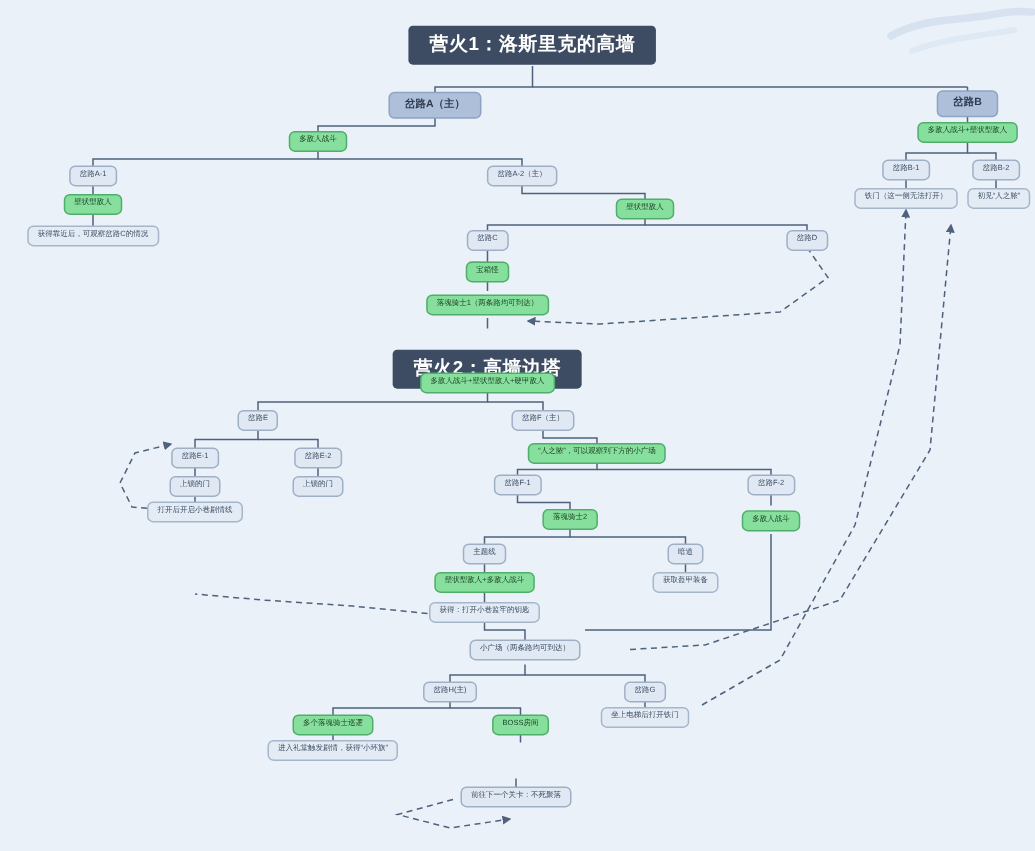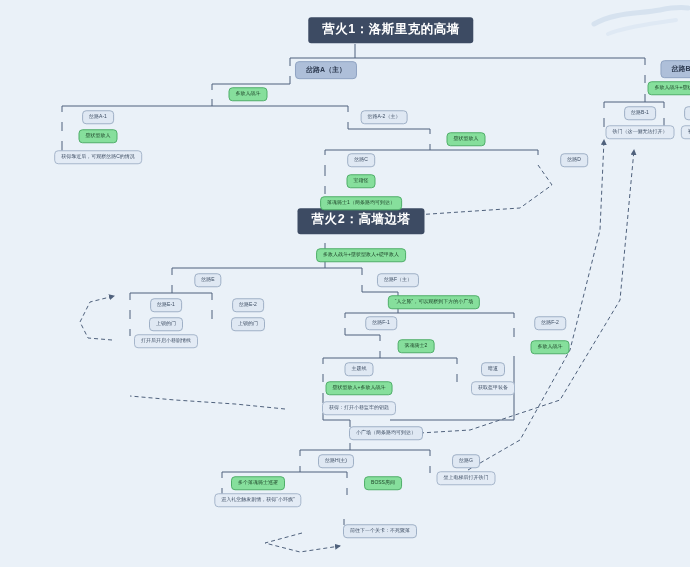--- a/index.html
+++ b/index.html
@@ -16,21 +16,20 @@
 
   .node{
     position:absolute;
     box-sizing:border-box;
     transform:translate(-50%,-50%);
     white-space:nowrap;
     line-height:1.1;
     text-align:center;
     border-radius:4px;
     z-index:2;
-    margin-left:36px;
   }
   
   .n-title{
     background:#3d4b63;
     color:#ffffff;
     font-size:12.5px;
     font-weight:bold;
     padding:6px 14px;
     border-radius:3px;
     letter-spacing:.5px;
@@ -161,21 +160,21 @@
 
       <path d="M468,470 L520,440 L570,350 L600,230 L604,140" marker-end="url(#arrow)"></path>
 
       <path d="M420,433 L470,430 L560,400 L620,300 L634,150" marker-end="url(#arrow)"></path>
 
       <path d="M302,533 L265,543 L300,552 L340,546" marker-end="url(#arrow)"></path>
     </g>
   </svg>
 
   <div class="node n-title" style="left:355px;top:30px;">营火1：洛斯里克的高墙</div>
-  <div class="node n-title" style="left:325px;top:221px;font-family:Liberation Mono, monospace;">营火2：高墙边塔</div>
+  <div class="node n-title" style="left:325px;top:246px;">营火2：高墙边塔</div>
 
   <div class="node n-branchmain" style="left:290px;top:70px;">岔路A（主）</div>
   <div class="node n-branchmain" style="left:645px;top:69px;">岔路B</div>
 
   <div class="node n-green" style="left:212px;top:94px;">多敌人战斗</div>
   <div class="node n-plain" style="left:62px;top:117px;">岔路A-1</div>
   <div class="node n-green" style="left:62px;top:136px;">壁状型敌人</div>
   <div class="node n-note" style="left:62px;top:157px;">获得靠近后，可观察岔路C的情况</div>
   <div class="node n-plain" style="left:348px;top:117px;">岔路A-2（主）</div>
   <div class="node n-green" style="left:430px;top:139px;">壁状型敌人</div>

